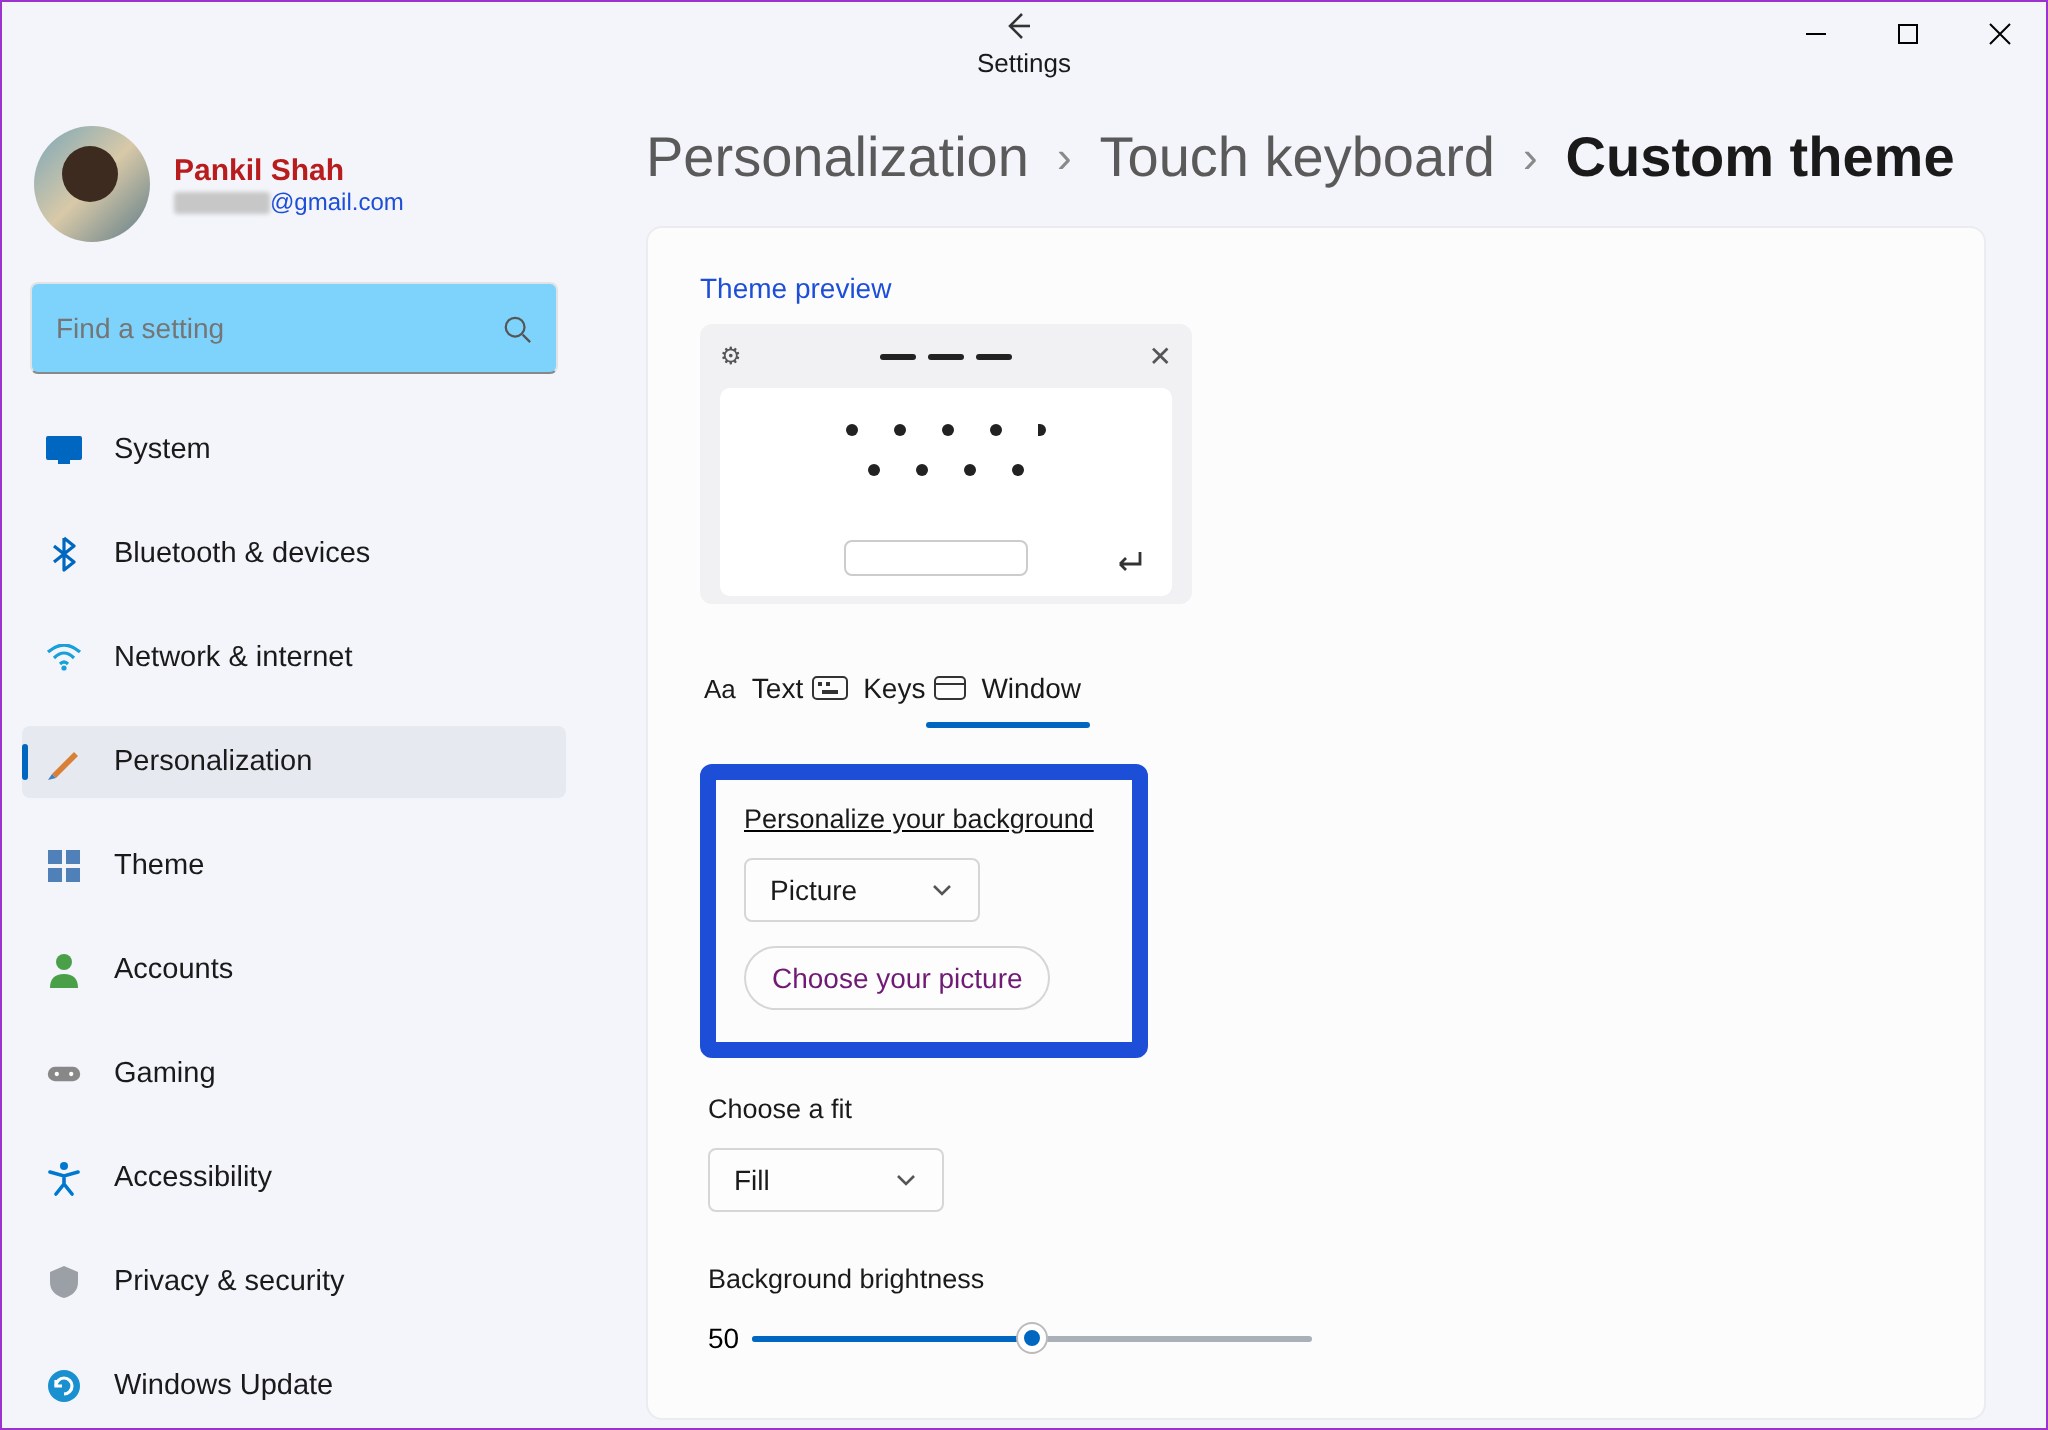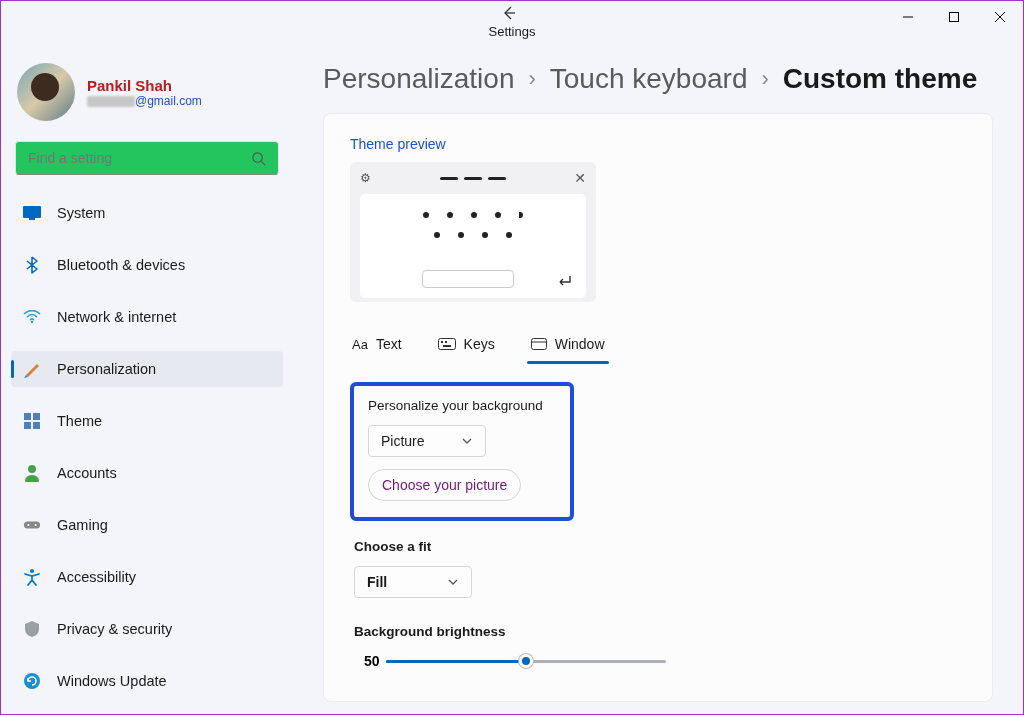--- a/index.html
+++ b/index.html
@@ -10,21 +10,21 @@
 .window-controls { position: absolute; right: 0; top: 0; display: flex; }
 .win-ctrl { width: 46px; height: 32px; display: flex; align-items: center; justify-content: center; cursor: pointer; }
 .layout { display: flex; height: calc(100% - 38px); }
 .sidebar { width: 292px; padding: 12px 10px; }
 .profile { display: flex; align-items: center; gap: 12px; padding: 12px 6px 18px; }
 .avatar { width: 58px; height: 58px; border-radius: 50%; background: linear-gradient(135deg,#7aa6b8 0%,#d8c9a8 50%,#5e7c88 100%); position: relative; overflow:hidden;}
 .avatar::after{content:"";position:absolute;left:14px;top:10px;width:28px;height:28px;border-radius:50%;background:#3d2b20;}
 .profile-name { font-size: 15px; font-weight: 600; color: #b91c1c; }
 .profile-email { font-size: 12px; color: #1d4ed8; }
 .email-blur { display:inline-block; width:48px; height:11px; background:#c7c7c7; border-radius:2px; filter:blur(1px); vertical-align:middle;}
-.search-box { display: flex; align-items: center; background: #22c55e; border: 1px solid #e2e2e2; border-bottom: 1.5px solid #888; border-radius: 4px; padding: 0 12px; height: 34px; margin: 2px 4px 20px; }
+.search-box { display: flex; align-items: center; background: #7dd3fc; border: 1px solid #e2e2e2; border-bottom: 1.5px solid #888; border-radius: 4px; padding: 0 12px; height: 46px; margin: 2px 4px 20px; }
 .search-box input { border: none; outline: none; flex: 1; font-size: 14px; background: transparent; color: #555; }
 .nav { display: flex; flex-direction: column; gap: 16px; }
 .nav-item { display: flex; align-items: center; gap: 16px; padding: 9px 12px; border-radius: 4px; cursor: pointer; font-size: 14.5px; color: #1a1a1a; position:relative; }
 .nav-item.selected { background: #e6eaf0; }
 .nav-item.selected::before { content:""; position:absolute; left:0; top:9px; bottom:9px; width:3px; background:#0067c0; border-radius:2px; }
 .nav-icon { width: 18px; height: 18px; display: flex; align-items: center; justify-content: center; }
 .main { flex: 1; padding: 24px 30px 0 30px; overflow-y: auto; }
 .breadcrumb { display: flex; align-items: center; gap: 14px; font-size: 28px; color: #1a1a1a; margin-bottom: 18px; }
 .breadcrumb .crumb { color: #5a5a5a; cursor: pointer; }
 .breadcrumb .sep { color: #8a8a8a; font-size: 22px; }
@@ -37,29 +37,29 @@
 .drag-handle{display:flex;gap:6px;}
 .drag-handle span{display:block;width:18px;height:3px;background:#222;border-radius:2px;}
 .pv-close{color:#555;font-size:14px;}
 .preview-inner { background:#fff; border-radius:5px; margin-top:8px; height:104px; position:relative; padding:18px 22px;}
 .dot-row{display:flex;gap:18px;justify-content:center;}
 .dot-row .d{width:6px;height:6px;border-radius:50%;background:#222;}
 .dot-row .half{width:4px;height:6px;border-radius:0 4px 4px 0;background:#222;}
 .dot-row2{margin-top:14px;}
 .pv-enter{position:absolute;right:14px;bottom:10px;color:#333;}
 .pv-space{position:absolute;left:62px;bottom:10px;width:92px;height:18px;border:1.5px solid #ccc;border-radius:4px;}
-.tabs { display: flex; gap: 32px; border-bottom: 0; margin-bottom: 22px; }
+.tabs { display: flex; border-bottom: 0; margin-bottom: 22px; }
 .tab { display: flex; align-items: center; gap: 8px; padding: 8px 2px; font-size: 14px; color: #1a1a1a; cursor: pointer; position:relative; }
 .tab.active::after { content:""; position:absolute; left:-2px; right:-2px; bottom:-4px; height:3px; background:#0067c0; border-radius:2px;}
-.highlight-box { border: 4px solid #1d4ed8; border-radius: 6px; padding: 12px 14px 16px; width: 224px; margin-bottom:18px;}
+.highlight-box { border: 8px solid #1d4ed8; border-radius: 6px; padding: 12px 14px 16px; width: 224px; margin-bottom:18px;text-decoration:underline;}
 .sub-label { font-size: 13.5px; color: #1a1a1a; margin-bottom: 12px; }
 .dropdown { display:inline-flex; align-items:center; justify-content:space-between; border:1px solid #d6d6d8; background:#fdfdfd; border-radius:4px; padding:7px 12px; font-size:14px; min-width:118px; cursor:pointer; color:#1a1a1a;}
 .light-btn { border:1px solid #d6d6d8; background:#fdfdfd; border-radius:16px; padding:7px 13px; font-size:14px; cursor:pointer; color:#701a75; margin-top:12px;}
-.fit-section{margin-left:4px;font-weight:bold;}
-.slider-row{display:flex;align-items:center;gap:6px;margin-top:10px;margin-left:10px;}
+.fit-section{margin-left:4px;}
+.slider-row{display:flex;align-items:center;gap:6px;margin-top:10px;margin-left:0;}
 .slider{position:relative;width:280px;height:20px;}
 .track-bg{position:absolute;top:9px;left:0;right:0;height:3px;background:#aab0b8;border-radius:2px;}
 .track-fill{position:absolute;top:9px;left:0;width:50%;height:3px;background:#0067c0;border-radius:2px;}
 .thumb{position:absolute;top:3px;left:calc(50% - 7px);width:14px;height:14px;border-radius:50%;background:#0067c0;border:3px solid #fff;box-shadow:0 0 0 1px #bbb;}
 svg{display:block;}
 </style>
 </head>
 <body>
 
 <div class="titlebar">

